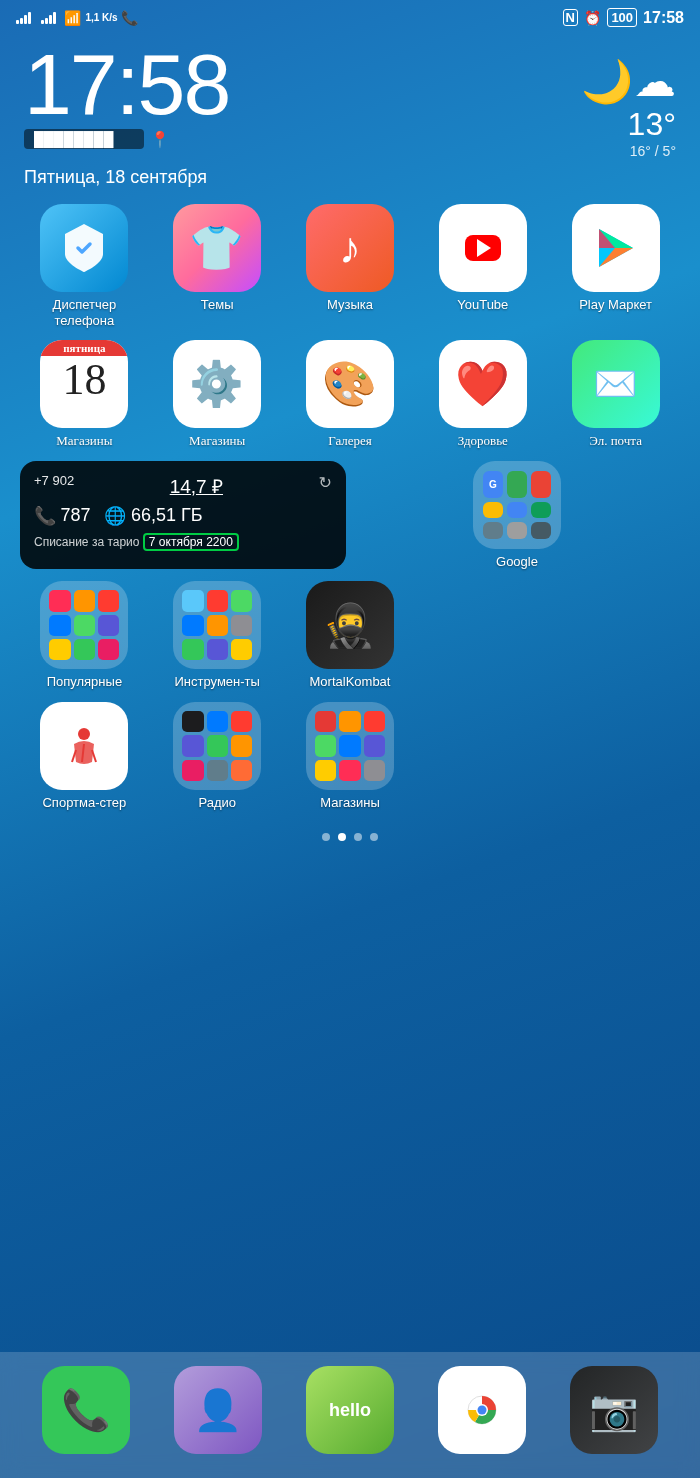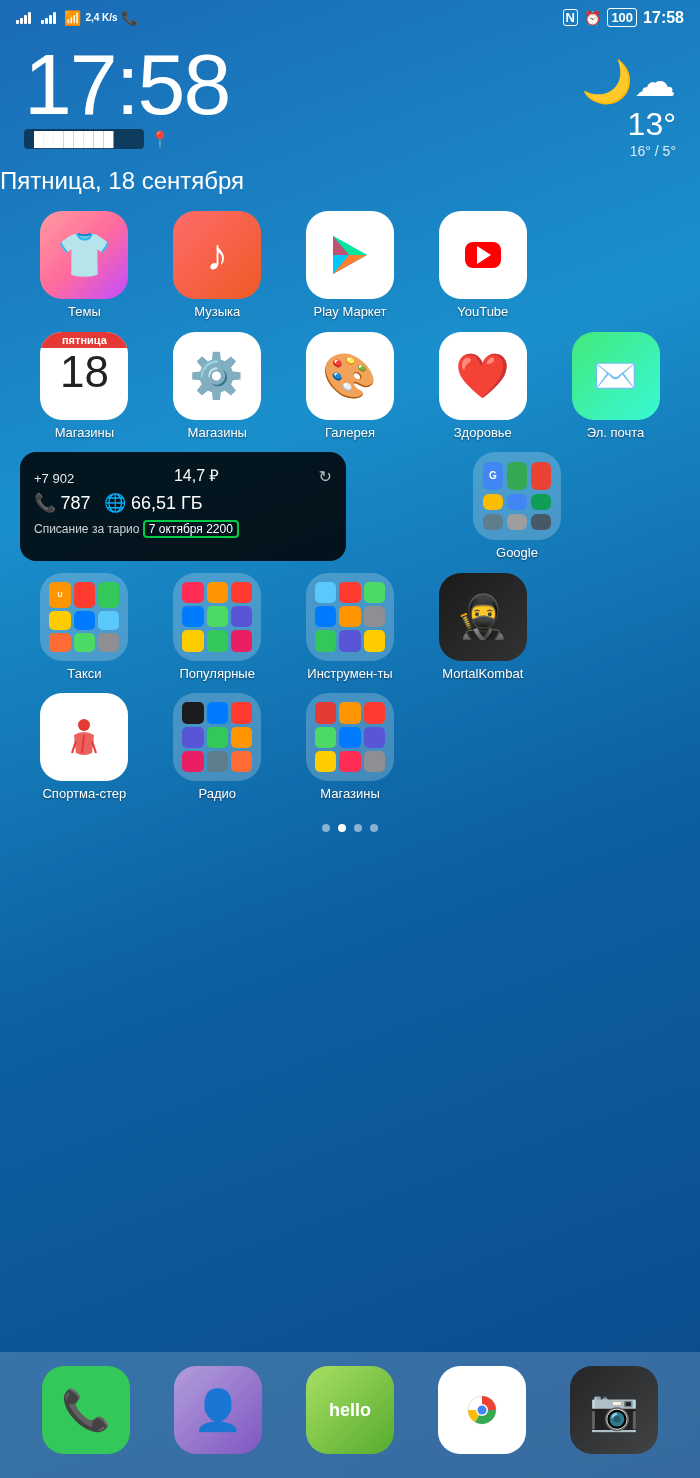--- a/index.html
+++ b/index.html
@@ -38,21 +38,21 @@
     .time-display { font-size: 86px; font-weight: 200; line-height: 1; letter-spacing: -2px; }
     .location-bar { display: flex; align-items: center; gap: 6px; margin-top: 2px; }
     .location-box {
       background: rgba(0,0,0,0.5);
       border-radius: 4px;
       padding: 2px 10px;
       font-size: 14px;
       color: white;
       min-width: 120px;
     }
-    .date-text { font-size: 24px; font-weight: 400; margin-top: 4px; }
+    .date-text { font-size: 18px; font-weight: 400; margin-top: 4px; padding-left: 24px; }
     .weather-block { text-align: right; padding-top: 16px; }
     .temp-main { font-size: 32px; font-weight: 300; }
     .temp-range { font-size: 14px; color: rgba(255,255,255,0.85); }
 
     
     .app-grid {
       display: grid;
       grid-template-columns: repeat(5, 1fr);
       gap: 8px 4px;
       padding: 16px 20px 8px;
@@ -103,26 +103,26 @@
     }
     .phone-widget {
       background: rgba(0,0,0,0.85);
       border-radius: 16px;
       padding: 12px 14px;
       color: white;
     }
     .widget-top-row {
       display: flex;
       justify-content: space-between;
-      align-items: flex-end;
+      align-items: flex-start;
       font-size: 13px;
       margin-bottom: 6px;
     }
     .widget-phone-num { font-size: 13px; color: rgba(255,255,255,0.9); }
-    .widget-balance { font-size: 16px; }
+    .widget-balance { font-size: 19px; text-decoration: underline; }
     .widget-data-row {
       display: flex;
       align-items: center;
       gap: 14px;
       font-size: 18px;
       font-weight: 500;
       margin-bottom: 6px;
     }
     .widget-calls { display: flex; align-items: center; gap: 4px; }
     .widget-internet { display: flex; align-items: center; gap: 4px; }
@@ -287,21 +287,21 @@
       <div class="bar" style="height:9px"></div>
       <div class="bar" style="height:12px"></div>
     </div>
     <div class="signal-bars" style="margin-left:6px">
       <div class="bar" style="height:4px"></div>
       <div class="bar" style="height:6px"></div>
       <div class="bar" style="height:9px"></div>
       <div class="bar" style="height:12px"></div>
     </div>
     <span style="font-size:14px; margin-left:4px">📶</span>
-    <span style="font-size:10px; line-height:1.1; text-align:center">2,4 K/s</span>
+    <span style="font-size:10px; line-height:1.1; text-align:center">1,1 K/s</span>
     <span style="font-size:14px">📞</span>
   </div>
   <div class="status-right">
     <span style="font-size:13px; border: 1.5px solid white; border-radius:3px; padding:0 2px; font-weight:700">N</span>
     <span style="font-size:14px">⏰</span>
     <span style="font-size:13px; border: 1.5px solid white; border-radius:3px; padding: 1px 3px; font-weight:600">100</span>
     <span style="font-size:16px; font-weight:600">17:58</span>
   </div>
 </div>
 
@@ -317,58 +317,67 @@
     <div style="font-size:42px; text-align:right">🌙☁</div>
     <div class="temp-main">13°</div>
     <div class="temp-range">16° / 5°</div>
   </div>
 </div>
 
 <div class="date-text">Пятница, 18 сентября</div>
 
 <div class="app-grid">
 
+  <div class="app-item">
+    <div class="app-icon icon-dispatcher">
+      <svg width="46" height="52" viewBox="0 0 46 52" fill="none">
+        <path d="M23 2 L42 12 L42 32 C42 42 23 50 23 50 C23 50 4 42 4 32 L4 12 Z" fill="white" opacity="0.95"></path>
+        <path d="M17 26 L21 30 L29 22" stroke="#4da6ff" stroke-width="3.5" stroke-linecap="round" stroke-linejoin="round" fill="none"></path>
+      </svg>
+    </div>
+    <span class="app-label">Диспетчер телефона</span>
+  </div>
 
   <div class="app-item">
     <div class="app-icon icon-themes">
       <span style="font-size:44px">👕</span>
     </div>
     <span class="app-label">Темы</span>
   </div>
 
   <div class="app-item">
     <div class="app-icon icon-music">
       <span style="font-size:44px; color:white">♪</span>
     </div>
     <span class="app-label">Музыка</span>
+  </div>
+
+  <div class="app-item">
+    <div class="app-icon icon-youtube" style="border-radius:22px;">
+      <div class="yt-play">
+        <div class="yt-triangle"></div>
+      </div>
+    </div>
+    <span class="app-label">YouTube</span>
   </div>
 
   <div class="app-item">
     <div class="app-icon icon-playmarket" style="border-radius:22px;">
       <svg width="46" height="46" viewBox="0 0 46 46">
         <polygon points="6,4 40,23 6,42" fill="#01c7fc"></polygon>
         <polygon points="6,4 40,23 22,23" fill="#01e89e"></polygon>
         <polygon points="6,42 40,23 22,23" fill="#fd7f31"></polygon>
         <polygon points="6,4 6,23 22,23" fill="#e23c5b" opacity="0.85"></polygon>
       </svg>
     </div>
     <span class="app-label">Play Маркет</span>
   </div>
-
-  <div class="app-item">
-    <div class="app-icon icon-youtube" style="border-radius:22px;">
-      <div class="yt-play">
-        <div class="yt-triangle"></div>
-      </div>
-    </div>
-    <span class="app-label">YouTube</span>
-  </div>
-</div>
-
-<div class="app-grid" style="padding-top:4px;">
+</div>
+
+<div class="app-grid" style="padding-top:4px;font-family:Liberation Serif, serif;">
 
   <div class="app-item">
     <div class="calendar-icon-inner">
       <div class="cal-header">пятница</div>
       <div class="cal-day">18</div>
     </div>
     <span class="app-label">Магазины</span>
   </div>
 
   <div class="app-item">
@@ -437,34 +446,20 @@
         <div class="fg-icon" style="background:#455a64;"></div>
       </div>
       <span class="app-label">Google</span>
     </div>
 
   </div>
 </div>
 
 <div class="app-grid" style="padding-top:4px;">
 
-  <div class="app-item">
-    <div style="width:88px; height:88px; background:rgba(255,255,255,0.22); border-radius:22px; display:grid; grid-template-columns:repeat(3,1fr); gap:3px; padding:9px;">
-      <div style="border-radius:5px; background:#ff9500; font-size:7px; display:flex; align-items:center; justify-content:center; color:white; font-weight:700">U</div>
-      <div style="border-radius:5px; background:#ff3b30;"></div>
-      <div style="border-radius:5px; background:#34c759;"></div>
-      <div style="border-radius:5px; background:#ffcc00;"></div>
-      <div style="border-radius:5px; background:#007aff;"></div>
-      <div style="border-radius:5px; background:#5ac8fa;"></div>
-      <div style="border-radius:5px; background:#ff6b35;"></div>
-      <div style="border-radius:5px; background:#4cd964;"></div>
-      <div style="border-radius:5px; background:#8e8e93;"></div>
-    </div>
-    <span class="app-label">Такси</span>
-  </div>
 
   <div class="app-item">
     <div style="width:88px; height:88px; background:rgba(255,255,255,0.22); border-radius:22px; display:grid; grid-template-columns:repeat(3,1fr); gap:3px; padding:9px;">
       <div style="border-radius:5px; background:#ff2d55;"></div>
       <div style="border-radius:5px; background:#ff9500;"></div>
       <div style="border-radius:5px; background:#ff3b30;"></div>
       <div style="border-radius:5px; background:#007aff;"></div>
       <div style="border-radius:5px; background:#4cd964;"></div>
       <div style="border-radius:5px; background:#5856d6;"></div>
       <div style="border-radius:5px; background:#ffcc00;"></div>

